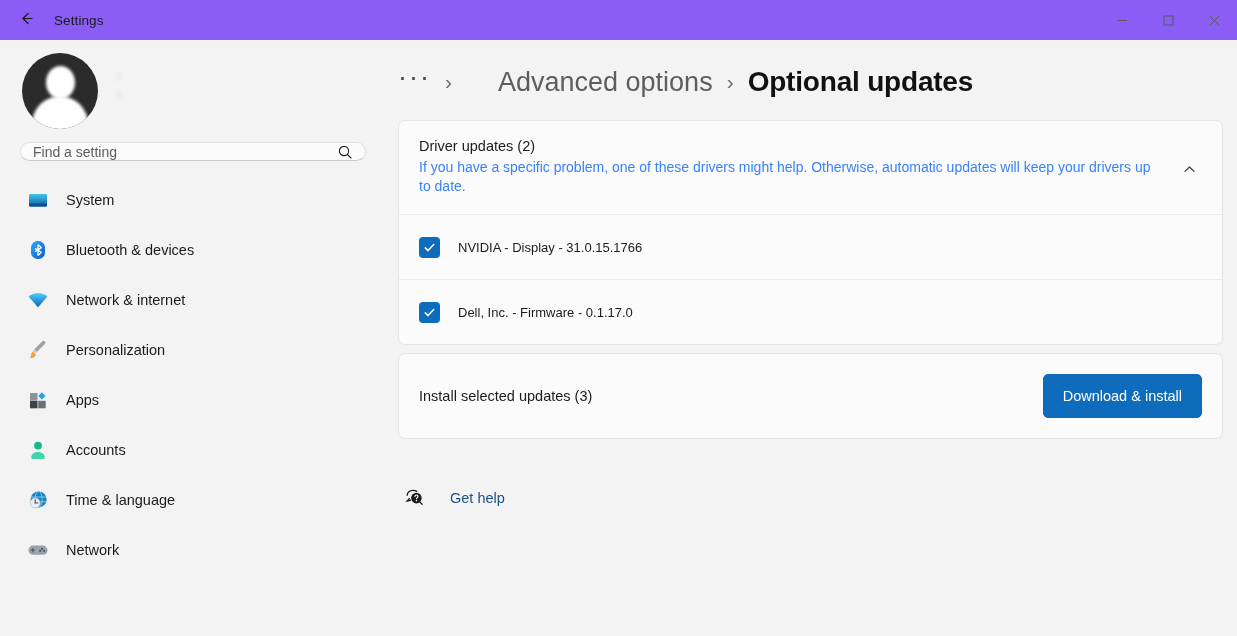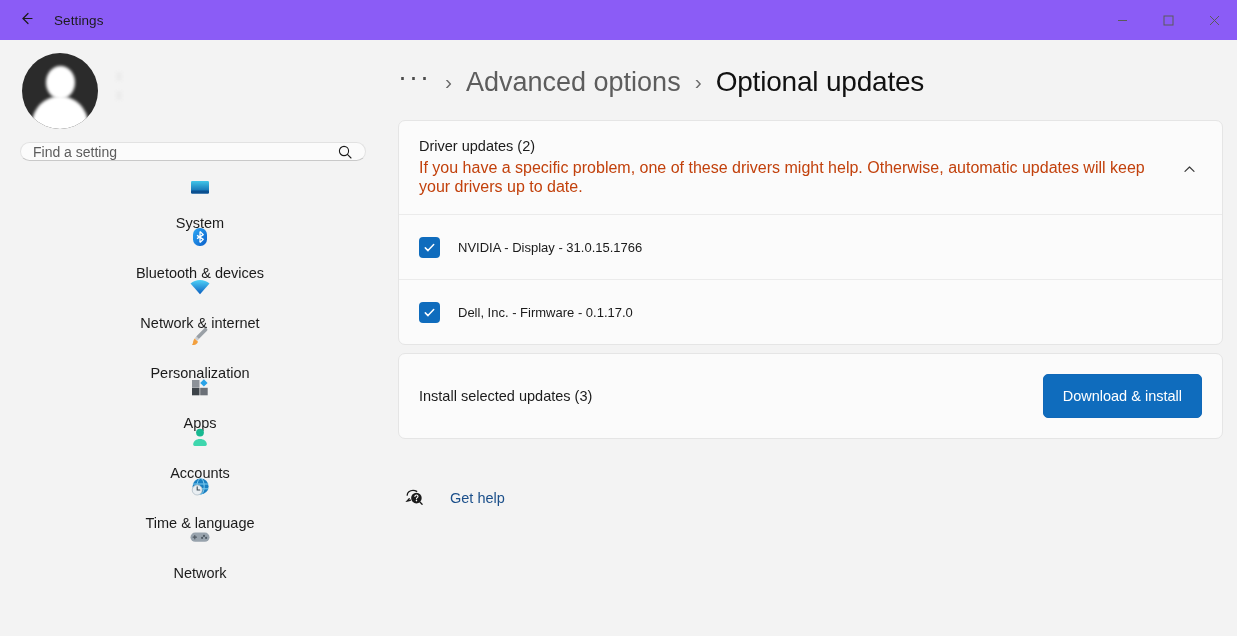--- a/index.html
+++ b/index.html
@@ -94,21 +94,20 @@
     font-size: 14px; color: #1b1b1b;
   }
   .search-box input::placeholder { color: #5c5c5c; }
   .search-icon { color: #1b1b1b; display: flex; align-items: center; }
 
   .navlist { margin-top: 14px; }
   .navitem {
     height: 50px; display: flex; align-items: center;
     padding-left: 14px; border-radius: 5px; cursor: pointer;
     gap: 16px;
-    flex-direction: column;
   }
   .navitem .label { font-size: 14.5px; color: #1b1b1b; }
   .navicon {
     width: 24px; height: 24px; flex: 0 0 24px;
     display: flex; align-items: center; justify-content: center;
   }
 
   
   .main {
     flex: 1; background: #f3f3f3;
@@ -118,42 +117,42 @@
     display: flex; align-items: center;
     gap: 14px; padding: 26px 0 22px 10px;
   }
   .crumb-dots {
     font-size: 27px; color: #4a4a4a; letter-spacing: 2px;
     line-height: 18px; cursor: pointer;
     padding-bottom: 10px;
   }
   .crumb-sep { font-size: 21px; color: #6b6b6b; font-weight: 300; }
   .crumb-link {
-    font-size: 27px; color: #5d5d5d; cursor: pointer; font-weight: 400;
+    font-size: 27px; color: #5d5d5d; cursor: pointer; font-weight: 400; margin-left: 32px;
   }
   .crumb-current {
-    font-size: 28px; color: #111111; font-weight: 400; letter-spacing: -.2px;
+    font-size: 28px; color: #111111; font-weight: 700; letter-spacing: -.2px;
   }
 
   .content { padding-left: 10px; }
 
   .card {
     background: #fbfbfb;
     border: 1px solid #e5e5e5;
     border-radius: 7px;
     width: 825px;
   }
   .card-header {
     display: flex; align-items: flex-start;
     padding: 17px 16px 18px 20px; cursor: pointer;
   }
   .ch-text { flex: 1; }
   .ch-title { font-size: 14.5px; color: #1b1b1b; margin-bottom: 4px; }
   .ch-desc {
-    font-size: 16px; color: #c2410c; line-height: 19px;
+    font-size: 14px; color: #3b82f6; line-height: 19px;
     max-width: 735px;
   }
   .chev {
     width: 34px; height: 34px; flex: 0 0 34px;
     display: flex; align-items: center; justify-content: center;
     margin-top: 14px; border-radius: 4px;
   }
   .divider { height: 1px; background: #ebebeb; margin: 0; }
 
   .update-row {

